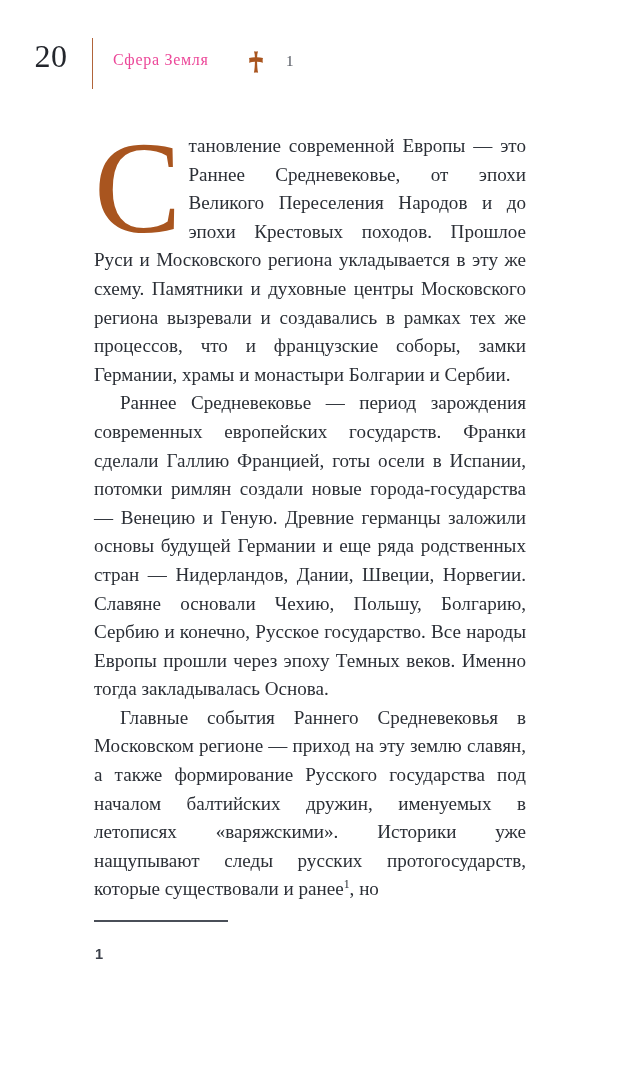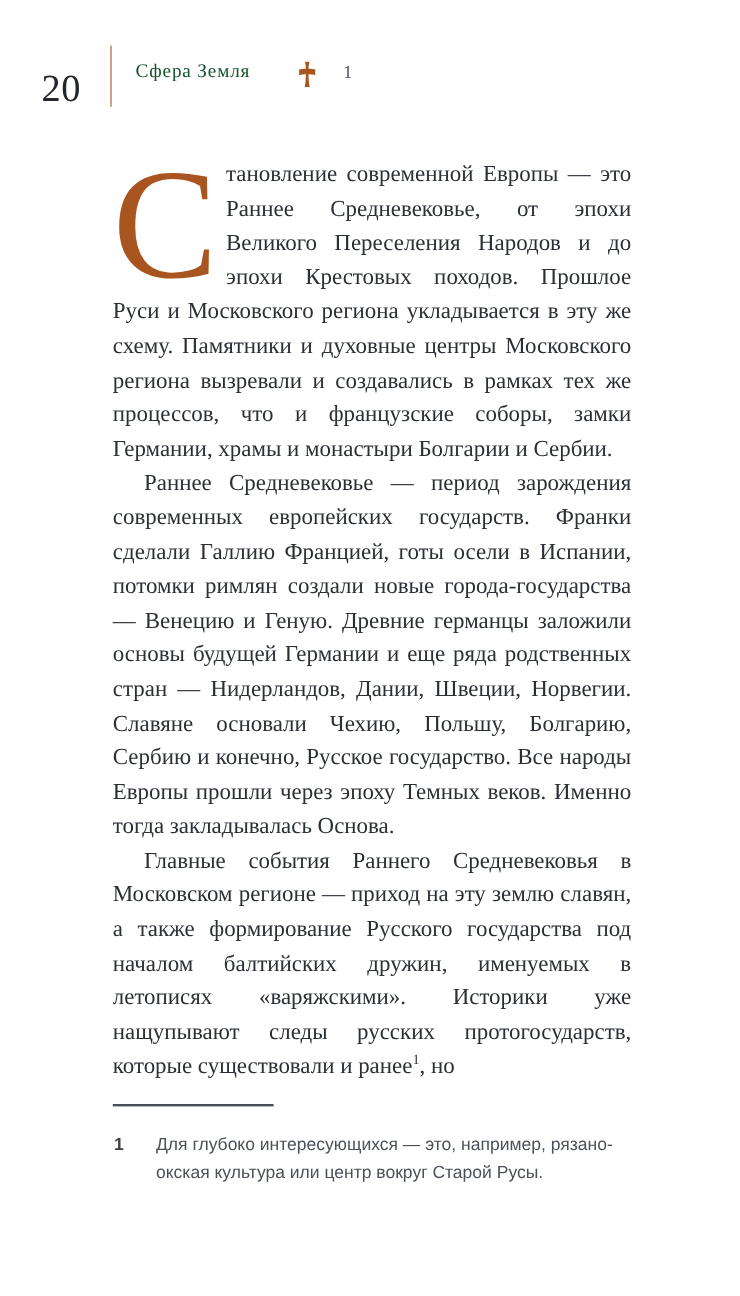--- a/index.html
+++ b/index.html
@@ -35,40 +35,39 @@
     left: 20px;
     top: 2px;
     width: 62px;
     text-align: center;
     font-family: "Liberation Serif", "DejaVu Serif", serif;
     font-size: 32px;
     font-weight: 400;
     letter-spacing: 0.5px;
     color: #23262c;
     line-height: 1;
-    margin-top: 17px;
   }
 
   .head-rule {
     position: absolute;
     left: 92px;
     top: 0px;
     width: 1px;
     height: 51px;
     background: #b1643a;
   }
 
   .head-title {
     position: absolute;
     left: 113px;
     top: 14px;
     font-family: "Liberation Serif", "DejaVu Serif", serif;
     font-size: 16px;
     letter-spacing: 0.7px;
-    color: #14532d;
+    color: #ec4899;
     line-height: 1;
   }
 
   .head-cross {
     position: absolute;
     left: 245px;
     top: 12px;
     width: 22px;
     height: 24px;
   }
@@ -200,17 +199,17 @@
     <p class="para"><span class="dropcap">С</span><span>тановление современной Европы — это Раннее Средневековье, от эпохи Великого Переселения Народов и до эпохи Крестовых походов. Прошлое Руси и Московского региона укладывается в эту же схему. Памятники и духовные центры Московского региона вызревали и создавались в рамках тех же процессов, что и французские соборы, замки Германии, храмы и монастыри Болгарии и Сербии.</span></p>
 
     <p class="para"><span>Раннее Средневековье — период зарождения современных европейских государств. Франки сделали Галлию Францией, готы осели в Испании, потомки римлян создали новые города-государства — Венецию и Геную. Древние германцы заложили основы будущей Германии и еще ряда родственных стран — Нидерландов, Дании, Швеции, Норвегии. Славяне основали Чехию, Польшу, Болгарию, Сербию и конечно, Русское государство. Все народы Европы прошли через эпоху Темных веков. Именно тогда закладывалась Основа.</span></p>
 
     <p class="para"><span>Главные события Раннего Средневековья в Московском регионе — приход на эту землю славян, а также формирование Русского государства под началом балтийских дружин, именуемых в летописях «варяжскими». Историки уже нащупывают следы русских протогосударств, которые существовали и ранее</span><sup class="fn-ref">1</sup><span>, но</span></p>
   </div>
 
   <div class="footnote-area">
     <div class="footnote-rule"></div>
     <div class="footnote">
-      <span class="footnote-marker">1</span><span>Для глубоко интересующихся — это, например, рязано-окская культура или центр вокруг Старой Русы.</span>
+      <span class="footnote-marker">1</span>
     </div>
   </div>
 
 </div>
 
 </body></html>

